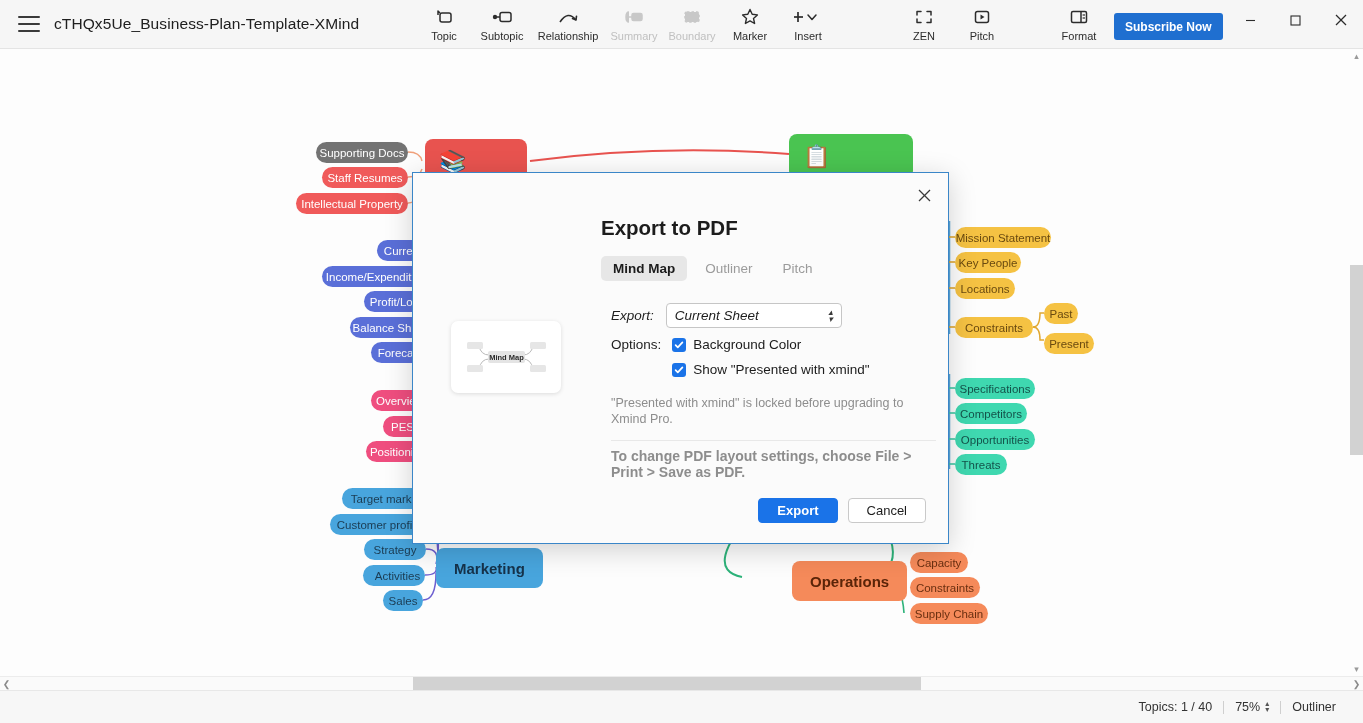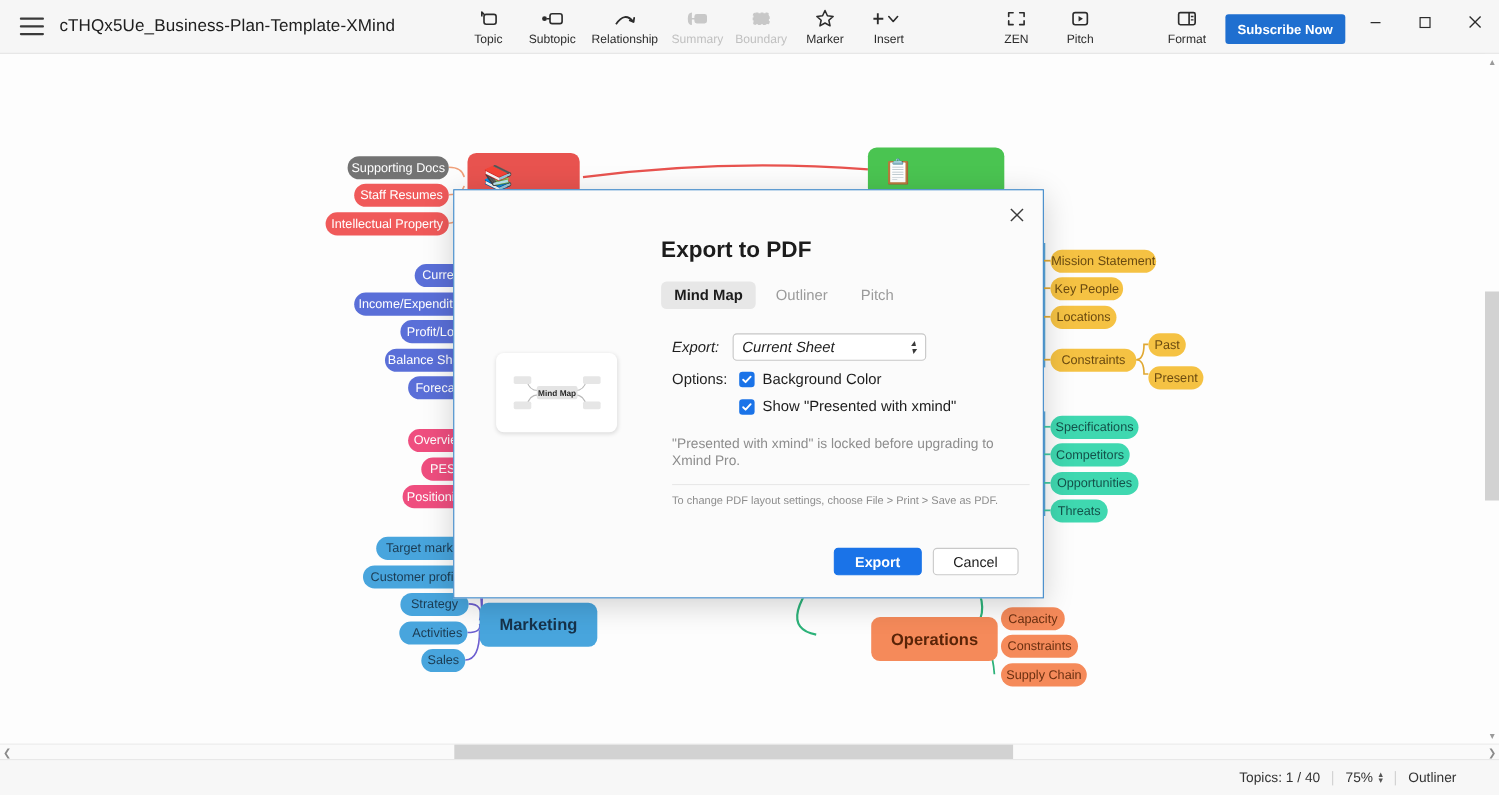--- a/index.html
+++ b/index.html
@@ -103,21 +103,21 @@
     width: 13px; height: 190px; background: #d2d2d2; cursor: pointer;
   }
   .vscroll .varrow { position: absolute; left: 0; width: 13px; text-align: center; font-size: 9px; color: #9a9a9a; cursor: pointer; }
 
   
   .statusbar {
     position: absolute; left: 0; top: 690px;
     width: 1363px; height: 33px;
     background: #f7f7f7; border-top: 1px solid #e8e8e8;
     display: flex; align-items: center; justify-content: flex-end;
-    padding-right: 28px; gap: 0;
+    padding-right: 16px; gap: 0;
     font-size: 12.5px; color: #333;
   }
   .statusbar .seg { padding: 0 11px; display: flex; align-items: center; gap: 5px; white-space: nowrap; }
   .statusbar .divider { width: 1px; height: 13px; background: #cfcfcf; }
   .stepper { display: flex; flex-direction: column; line-height: 6px; font-size: 8px; color: #555; cursor: pointer; }
   .dialog {
     position: absolute;
     left: 412px; top: 172px;
     width: 537px; height: 372px;
     background: #fbfbfb;
@@ -178,21 +178,21 @@
   .cbx svg { display: block; }
   .optrow span { font-size: 13.5px; color: #1c1c1c; white-space: nowrap; }
 
   .note {
     position: absolute; left: 198px; top: 222px; width: 325px;
     font-size: 12.5px; color: #8d8d8d; line-height: 16px;
   }
   .dlg-divider { position: absolute; left: 198px; top: 267px; width: 325px; height: 1px; background: #e8e8e8; }
   .note2 {
     position: absolute; left: 198px; top: 275px; width: 325px;
-    font-size: 10px; color: #8d8d8d; line-height: 16px;
+    font-size: 14px; color: #8d8d8d; line-height: 16px; font-weight: bold;
   }
 
   .dlg-buttons { position: absolute; right: 22px; bottom: 20px; display: flex; gap: 10px; }
   .btn {
     height: 25px; padding: 0 18px; border-radius: 4px;
     font-size: 13px; display: flex; align-items: center; justify-content: center;
     cursor: pointer; white-space: nowrap;
   }
   .btn.primary { background: #1a73e8; color: #fff; font-weight: bold; border: 1px solid #1a73e8; }
   .btn.secondary { background: #fff; color: #1c1c1c; border: 1px solid #c9c9c9; }

